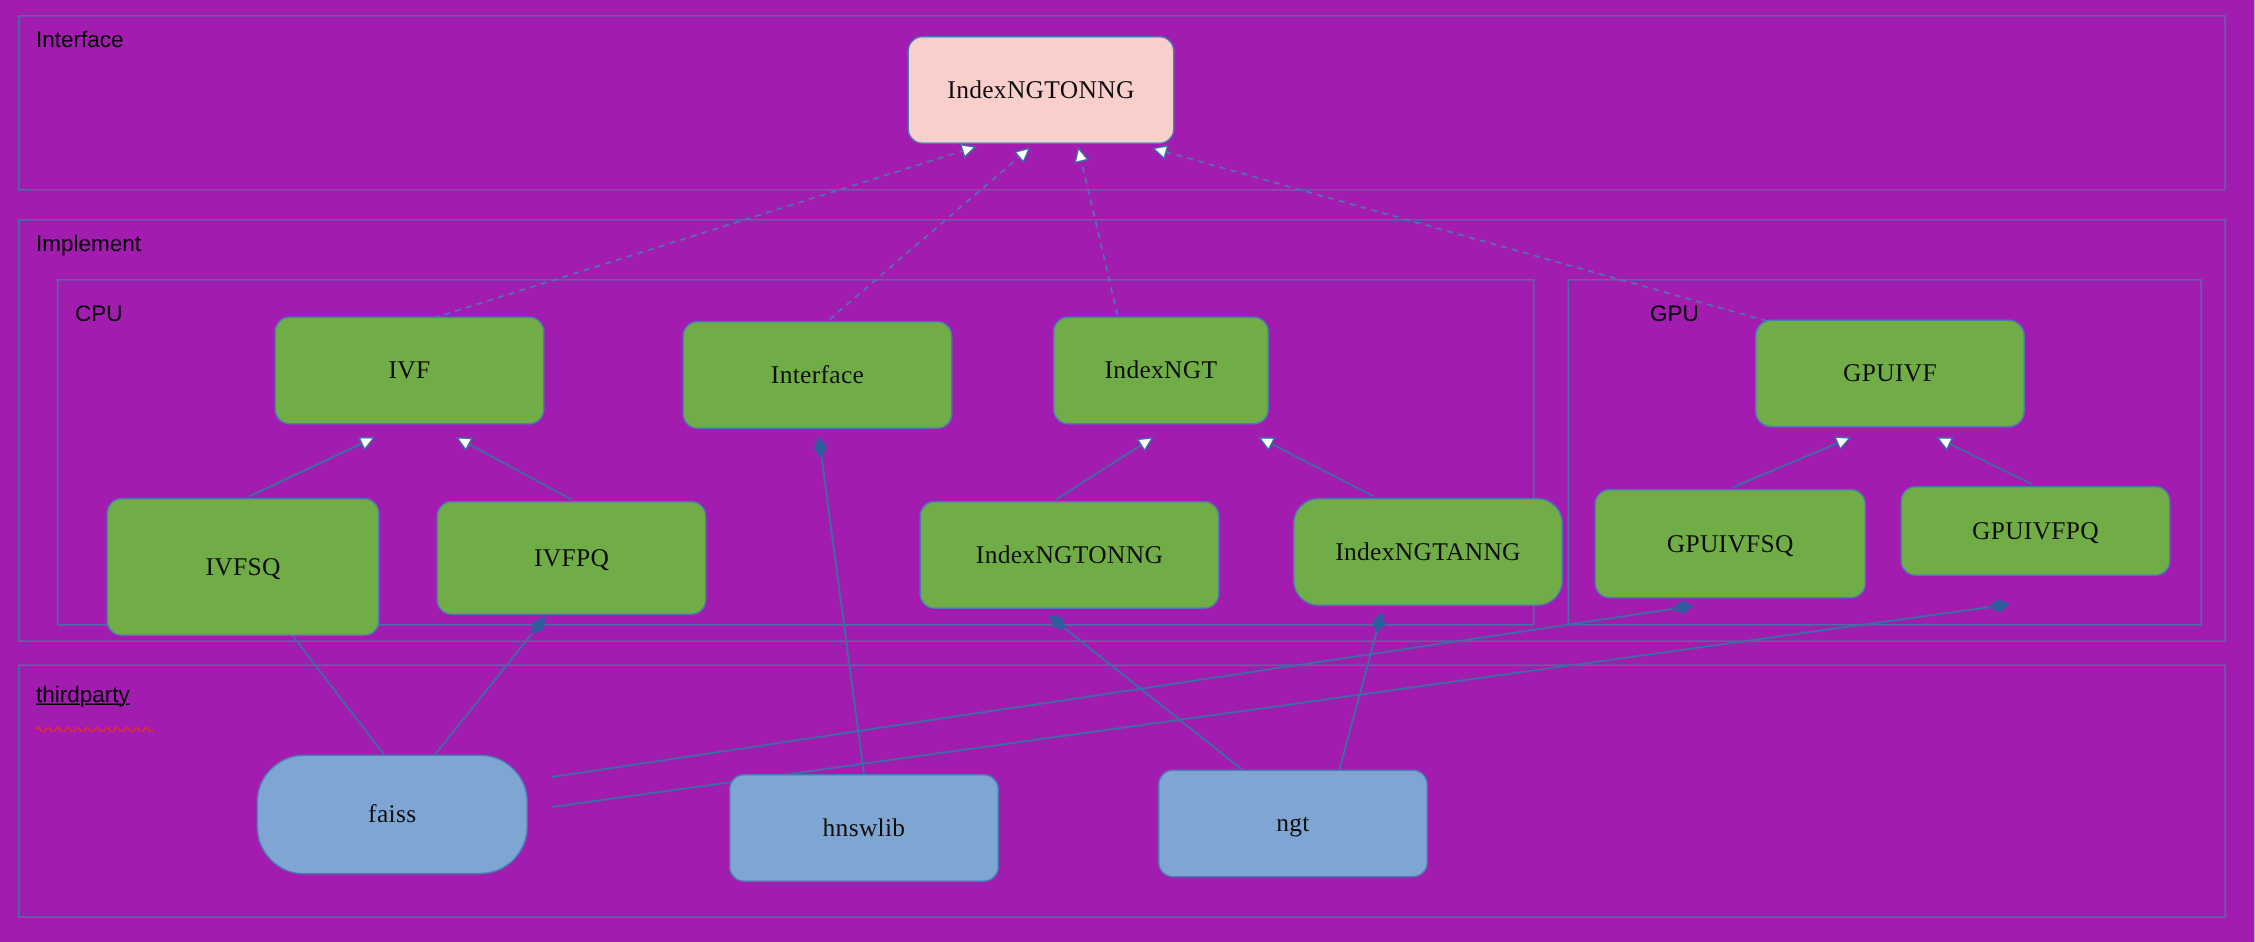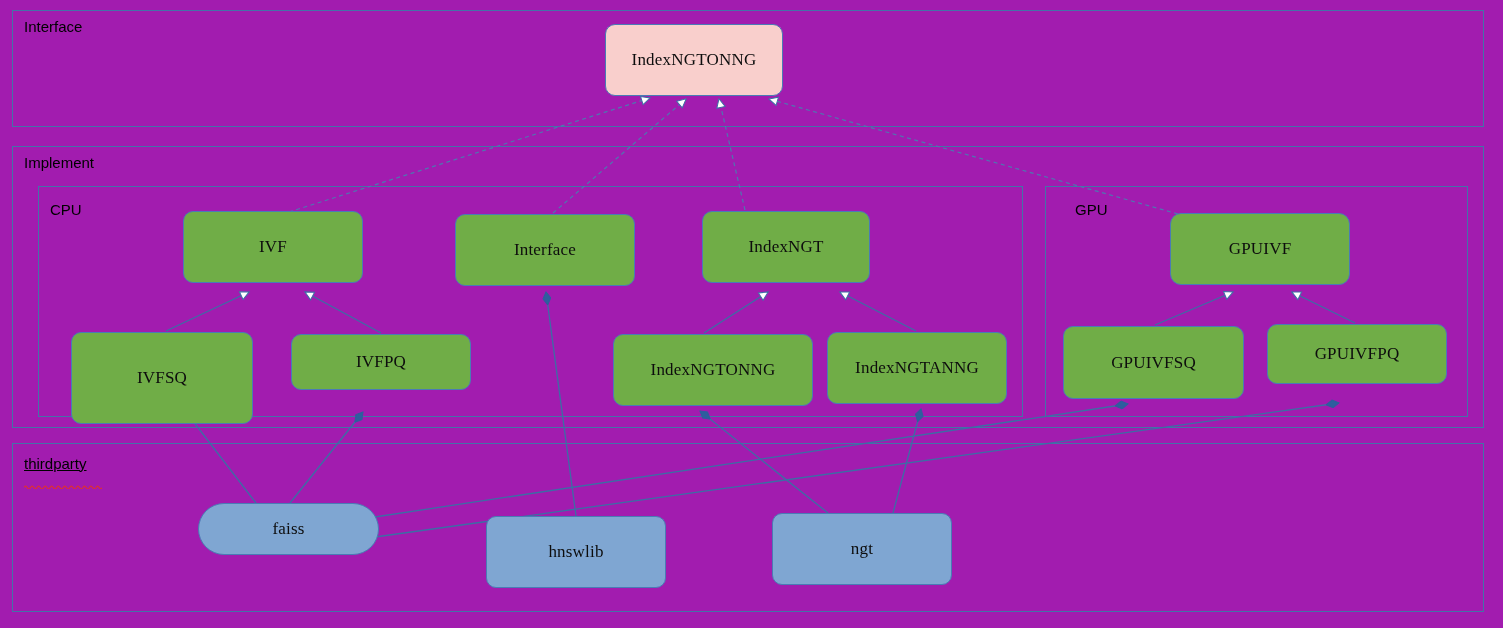--- a/index.html
+++ b/index.html
@@ -109,37 +109,37 @@
   </svg>
 
   <div id="groups">
       <div class="group-box" style="left: 12px; top: 10px; width: 1472px; height: 117px; border-color: rgb(68, 114, 168);"></div>
       <div class="group-label" style="left: 24px; top: 19px;">Interface</div>
       <div class="group-box" style="left: 12px; top: 146px; width: 1472px; height: 282px; border-color: rgb(68, 114, 168);"></div>
       <div class="group-label" style="left: 24px; top: 155px;">Implement</div>
       <div class="group-box" style="left: 38px; top: 186px; width: 985px; height: 231px; border-color: rgb(68, 114, 168);"></div>
       <div class="group-label" style="left: 50px; top: 202px;">CPU</div>
       <div class="group-box" style="left: 1045px; top: 186px; width: 423px; height: 231px; border-color: rgb(68, 114, 168);"></div>
-      <div class="group-label" style="left: 1075px; top: 202px;">GPU</div>
+      <div class="group-label" style="left: 1100px; top: 202px;">GPU</div>
       <div class="group-box" style="left: 12px; top: 443px; width: 1472px; height: 169px; border-color: rgb(68, 114, 168);"></div>
       <div class="group-label spell" style="left: 24px; top: 456px;">thirdparty</div>
       <div class="squiggle" style="left: 24px; top: 475px; width: 78px;"><svg width="78" height="5" viewBox="0 0 78 5" xmlns="http://www.w3.org/2000/svg">
           <path d="M0,3.6 Q1.6,0.6 3.2,3.6 T6.5,3.6 T9.8,3.6 T13,3.6 T16.3,3.6 T19.6,3.6 T22.9,3.6 T26.1,3.6 T29.4,3.6 T32.7,3.6 T36,3.6 T39.2,3.6 T42.5,3.6 T45.8,3.6 T49.1,3.6 T52.3,3.6 T55.6,3.6 T58.9,3.6 T62.2,3.6 T65.4,3.6 T68.7,3.6 T72,3.6 T75.3,3.6 T78,3.6" fill="none" stroke="#E03030" stroke-width="1.1"></path>
         </svg></div>
     </div>
   <div id="nodes">
       <div class="node iface" style="left: 605px; top: 24px; width: 178px; height: 72px; border-color: rgb(74, 123, 181);">IndexNGTONNG</div>
       <div class="node impl" style="left: 183px; top: 211px; width: 180px; height: 72px; border-color: rgb(74, 123, 181);">IVF</div>
       <div class="node impl" style="left: 455px; top: 214px; width: 180px; height: 72px; border-color: rgb(74, 123, 181);">Interface</div>
-      <div class="node impl" style="left: 702px; top: 211px; width: 168px; height: 72px; border-color: rgb(74, 123, 181);">IndexNGT</div>
+      <div class="node impl" style="left: 702px; top: 211px; width: 144px; height: 72px; border-color: rgb(74, 123, 181);">IndexNGT</div>
       <div class="node impl" style="left: 1170px; top: 213px; width: 180px; height: 72px; border-color: rgb(74, 123, 181); border-radius: 11px;">GPUIVF</div>
       <div class="node impl" style="left: 71px; top: 332px; width: 182px; height: 92px; border-color: rgb(74, 123, 181);">IVFSQ</div>
-      <div class="node impl" style="left: 291px; top: 334px; width: 180px; height: 56px; border-color: rgb(74, 123, 181);">IVFPQ</div>
+      <div class="node impl" style="left: 291px; top: 334px; width: 180px; height: 76px; border-color: rgb(74, 123, 181);">IVFPQ</div>
       <div class="node impl" style="left: 613px; top: 334px; width: 200px; height: 72px; border-color: rgb(74, 123, 181);">IndexNGTONNG</div>
-      <div class="node impl" style="left: 827px; top: 332px; width: 180px; height: 72px; border-color: rgb(74, 123, 181);">IndexNGTANNG</div>
+      <div class="node impl" style="left: 862px; top: 332px; width: 180px; height: 72px; border-color: rgb(74, 123, 181); border-radius: 17px;">IndexNGTANNG</div>
       <div class="node impl" style="left: 1063px; top: 326px; width: 181px; height: 73px; border-color: rgb(74, 123, 181);">GPUIVFSQ</div>
       <div class="node impl" style="left: 1267px; top: 324px; width: 180px; height: 60px; border-color: rgb(74, 123, 181);">GPUIVFPQ</div>
-      <div class="node third" style="left: 198px; top: 503px; width: 181px; height: 52px; border-color: rgb(74, 123, 181); border-radius: 32px;">faiss</div>
+      <div class="node third" style="left: 171px; top: 503px; width: 181px; height: 80px; border-color: rgb(74, 123, 181); border-radius: 32px;">faiss</div>
       <div class="node third" style="left: 486px; top: 516px; width: 180px; height: 72px; border-color: rgb(74, 123, 181);">hnswlib</div>
       <div class="node third" style="left: 772px; top: 513px; width: 180px; height: 72px; border-color: rgb(74, 123, 181);">ngt</div>
     </div>
 
 </div>
 
 </body></html>

